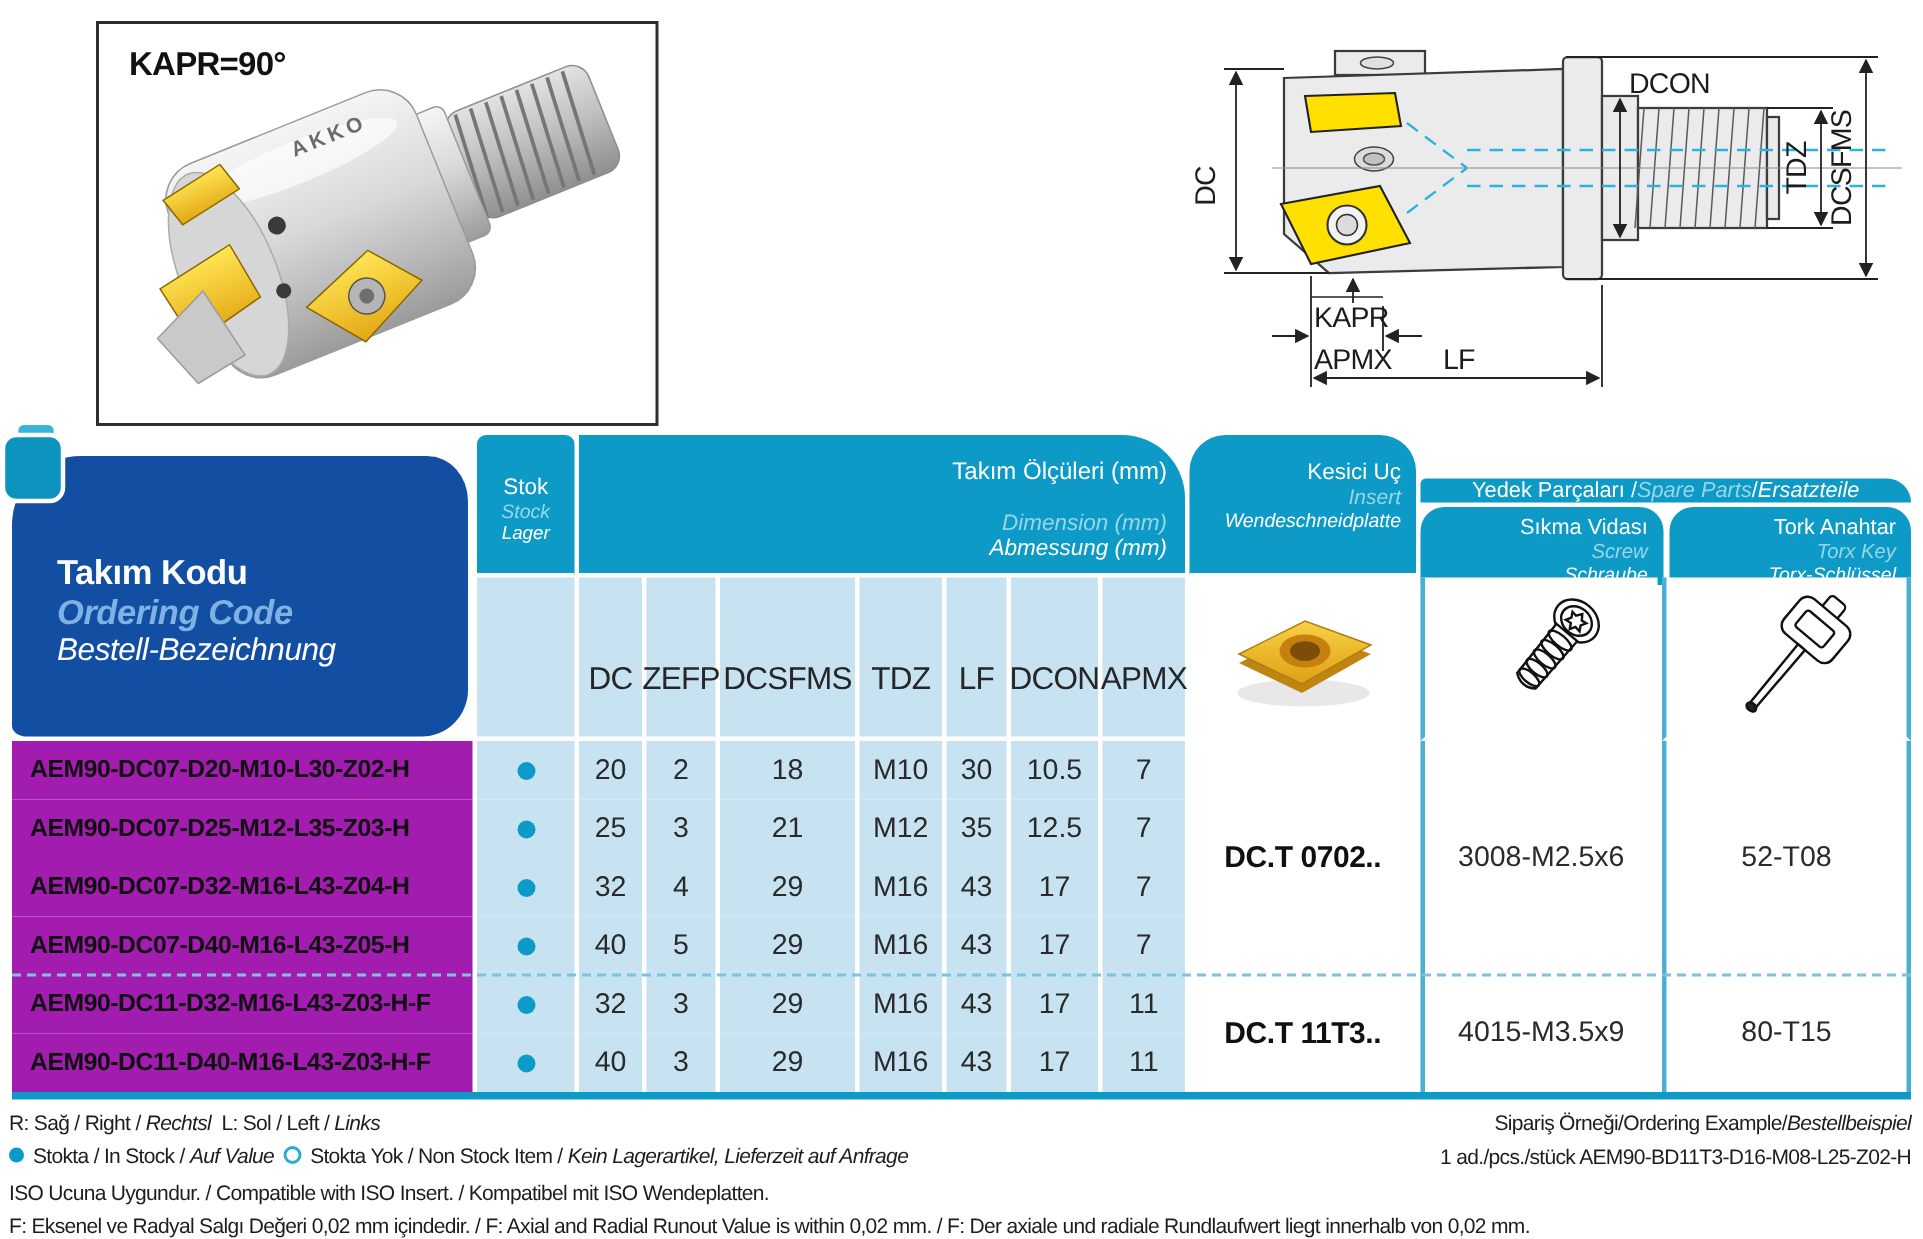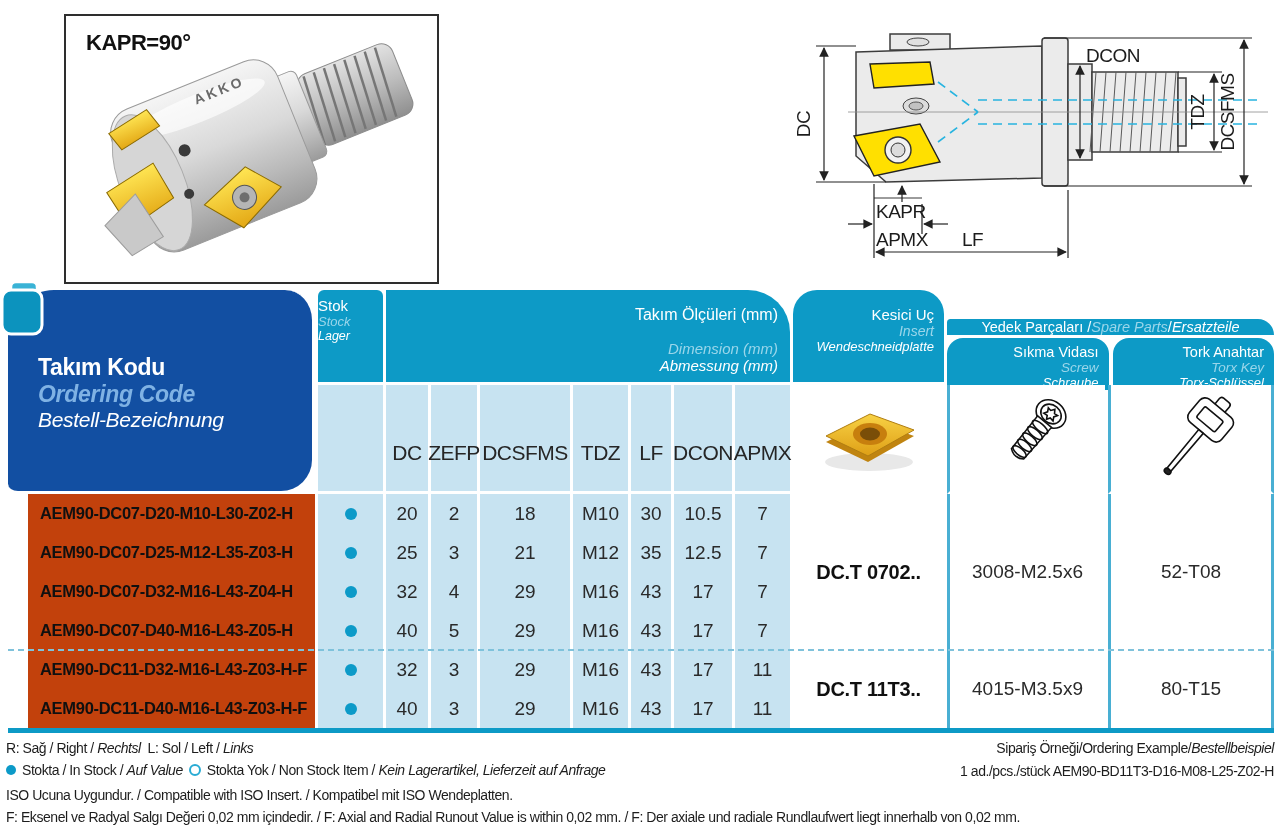--- a/index.html
+++ b/index.html
@@ -15,26 +15,26 @@
   #drawing{left:790px;top:6px;width:492px;height:268px;}
   .dimtext{font-size:19px;fill:#1c1c1c;font-family:"Liberation Sans",sans-serif;letter-spacing:-0.5px;}
 
   
   #tbl{position:absolute;left:8px;top:290px;display:grid;
        grid-template-columns:307px 65px 42px 46px 90px 55px 40px 58px 55px 151px 158px 166px;
        grid-template-rows:95px 109px repeat(6,39px);
        column-gap:3px;}
   .hdr-blue{grid-column:1;grid-row:1/3;background:#124FA2;border-radius:46px 30px 34px 10px;
             border-right:3px solid #fff;border-bottom:3px solid #fff;color:#fff;
-            padding:64px 0 0 30px;box-sizing:border-box;}
+            padding:64px 0 0 30px;box-sizing:border-box;margin-top:14px;}
   .hdr-blue .l1{font-size:23px;font-weight:bold;letter-spacing:-0.3px;}
   .hdr-blue .l2{font-size:23px;font-weight:bold;font-style:italic;color:#7FB2E4;letter-spacing:-0.3px;}
   .hdr-blue .l3{font-size:21px;font-style:italic;letter-spacing:-0.3px;}
   .teal{background:#0D9AC6;color:#fff;box-sizing:border-box;border-bottom:3px solid #fff;}
-  .hdr-stok{grid-column:2;grid-row:1;border-radius:6px 6px 0 0;text-align:left;padding-top:7px;}
+  .hdr-stok{grid-column:2;grid-row:1;border-radius:6px 6px 0 0;text-align:center;padding-top:26px;}
   .hdr-stok .a{font-size:15px;}
   .hdr-stok .b{font-size:13px;font-style:italic;color:#9AD6EA;}
   .hdr-stok .c{font-size:12.5px;font-style:italic;}
   .hdr-dims{grid-column:3/10;grid-row:1;border-radius:0 42px 0 0;text-align:right;padding:16px 12px 0 0;}
   .hdr-dims .a{font-size:16px;}
   .hdr-dims .b{font-size:15px;font-style:italic;color:#9AD6EA;margin-top:16px;}
   .hdr-dims .c{font-size:15px;font-style:italic;}
   .hdr-insert{grid-column:10;grid-row:1;border-radius:24px 24px 0 0;text-align:right;padding:16px 10px 0 0;}
   .hdr-insert .a{font-size:15px;}
   .hdr-insert .b{font-size:14px;font-style:italic;color:#9AD6EA;}
@@ -60,22 +60,22 @@
   .c7{grid-column:7}.c8{grid-column:8}.c9{grid-column:9}
   .imgcell{grid-row:2;background:#fff;box-sizing:border-box;border-bottom:3px solid #fff;
            display:flex;align-items:center;justify-content:center;}
   .cell-insert-img{grid-column:10;}
   .cell-screw-img{grid-column:11;border-left:3px solid #49AFD3;}
   .cell-torx-img{grid-column:12;border-left:3px solid #49AFD3;border-right:3px solid #49AFD3;}
 
   .drow{grid-column:1/10;display:grid;grid-template-columns:307px 65px 42px 46px 90px 55px 40px 58px 55px;
         column-gap:3px;}
   .r3{grid-row:3}.r4{grid-row:4}.r5{grid-row:5}.r6{grid-row:6}.r7{grid-row:7}.r8{grid-row:8}
-  .dcode{background:#c2410c;display:flex;align-items:center;padding-left:12px;
-         font-weight:bold;font-size:16.5px;color:#101010;letter-spacing:-0.3px;margin-left:20px;}
+  .dcode{background:#a21caf;display:flex;align-items:center;padding-left:12px;
+         font-weight:bold;font-size:16.5px;color:#101010;letter-spacing:-0.3px;}
   .dstok{background:#C7E3F1;display:flex;align-items:center;justify-content:center;}
   .dot{width:12px;height:12px;border-radius:50%;background:#0C9AC8;}
   .dcell{background:#C7E3F1;display:flex;align-items:center;justify-content:center;
          font-size:19px;color:#2a2a2a;}
   .mcell{background:#fff;display:flex;align-items:center;justify-content:center;box-sizing:border-box;text-align:center;}
   .m-insert{grid-column:10;font-weight:bold;font-size:20px;color:#101010;letter-spacing:-0.3px;}
   .m-screw{grid-column:11;border-left:3px solid #49AFD3;font-size:19px;color:#2a2a2a;}
   .m-torx{grid-column:12;border-left:3px solid #49AFD3;border-right:3px solid #49AFD3;font-size:19px;color:#2a2a2a;}
   .g1{grid-row:3/7}.g2{grid-row:7/9}
 

